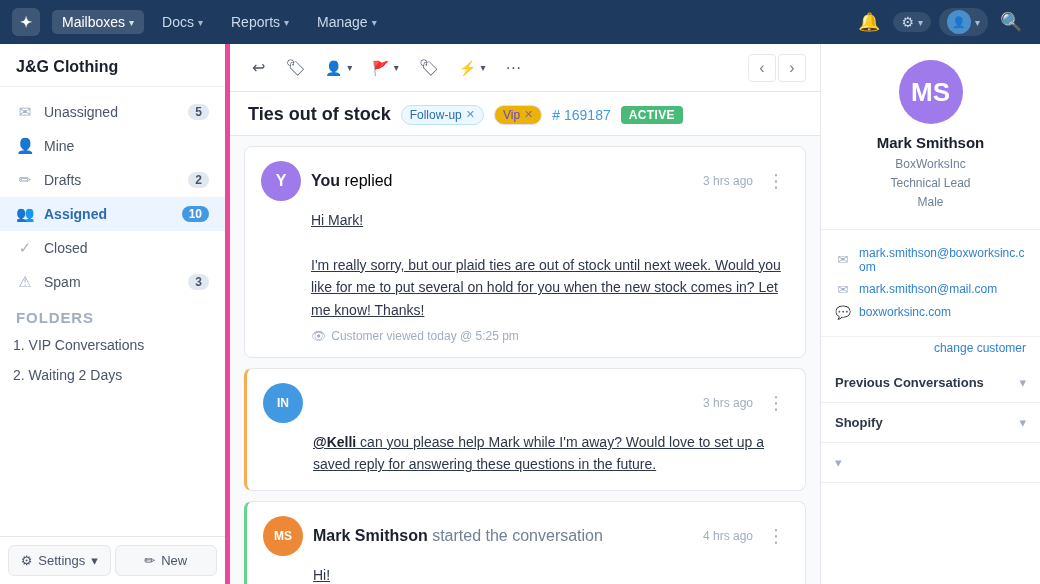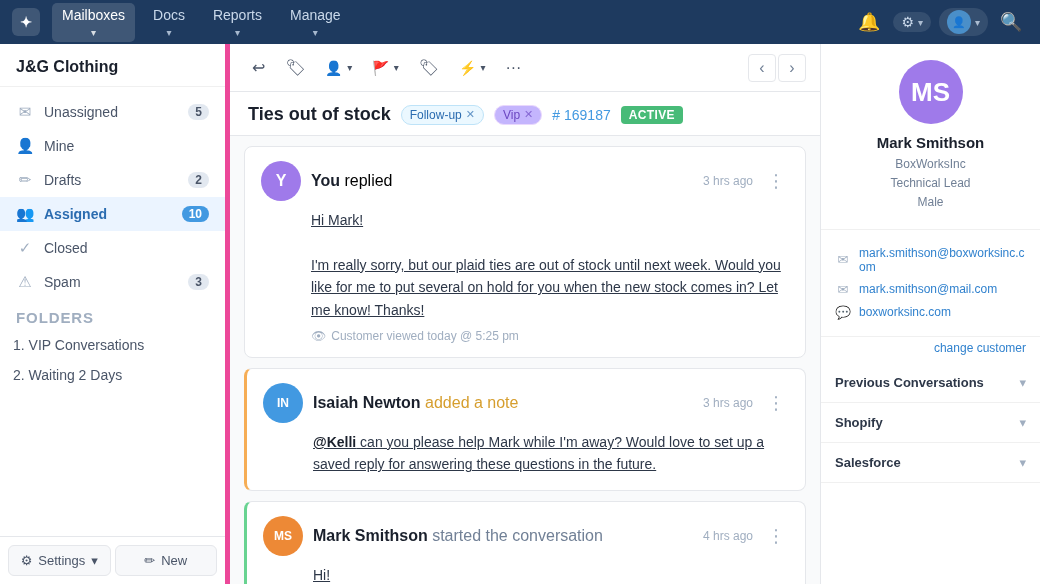--- a/index.html
+++ b/index.html
@@ -26,21 +26,20 @@
       margin-right: 4px;
     }
     .topnav-item {
       display: flex; align-items: center; gap: 4px;
       padding: 4px 10px;
       border-radius: 5px;
       cursor: pointer;
       font-size: 14px;
       color: #c9d8ea;
       background: transparent;
-      flex-direction: column;
     }
     .topnav-item.active { background: rgba(255,255,255,0.15); color: #fff; }
     .topnav-chevron { font-size: 10px; opacity: 0.8; }
     .topnav-spacer { flex: 1; }
     .topnav-icon-btn {
       width: 32px; height: 32px;
       border-radius: 50%;
       display: flex; align-items: center; justify-content: center;
       cursor: pointer;
       color: #c9d8ea;
@@ -195,21 +194,21 @@
     }
     .tag-badge {
       display: inline-flex; align-items: center;
       padding: 2px 8px;
       border-radius: 12px;
       font-size: 12px;
       font-weight: 500;
       gap: 4px;
     }
     .tag-badge.follow-up { background: #ebf8ff; color: #2b6cb0; border: 1px solid #bee3f8; }
-    .tag-badge.vip { background: #c4b5fd; color: #6b46c1; border: 1px solid #e9d8fd; }
+    .tag-badge.vip { background: #eab308; color: #6b46c1; border: 1px solid #e9d8fd; }
     .tag-badge .tag-x { cursor: pointer; font-size: 11px; opacity: 0.7; }
     .conv-id { color: #4299e1; font-size: 14px; margin-left: 0; }
     .status-badge {
       background: #48bb78;
       color: #fff;
       border-radius: 4px;
       padding: 2px 8px;
       font-size: 12px;
       font-weight: 700;
       letter-spacing: 0.03em;
@@ -478,24 +477,20 @@
           <span class="message-viewed">
             <span>👁</span>
             <span>Customer viewed today @ 5:25 pm</span>
           </span>
         </div>
       </div>
 
       <div class="message-card note">
         <div class="message-header">
           <div class="message-avatar isaiah" style="font-size:12px">IN</div>
-          <div>
-            <span style="font-weight:600;color:#1a202c">Isaiah Newton</span>
-            <span class="note-action" style="color:#d69e2e;font-weight:500"> added a note</span>
-          </div>
           <span class="message-time">3 hrs ago</span>
           <span class="message-menu">⋮</span>
         </div>
         <div class="message-body">
           <span class="mention">@Kelli</span> can you please help Mark while I'm away? Would love to set up a saved reply for answering these questions in the future.
         </div>
       </div>
 
       <div class="message-card system-start">
         <div class="message-header">
@@ -552,20 +547,19 @@
 
     <div class="panel-section">
       <div class="panel-section-header">
         <span class="panel-section-title">Shopify</span>
         <span class="panel-section-chevron">▾</span>
       </div>
     </div>
 
     <div class="panel-section">
       <div class="panel-section-header">
-        <span class="panel-section-title">Salesforce</span>
         <span class="panel-section-chevron">▾</span>
       </div>
     </div>
 
   </div>
 
 </div>
 
 </body></html>

